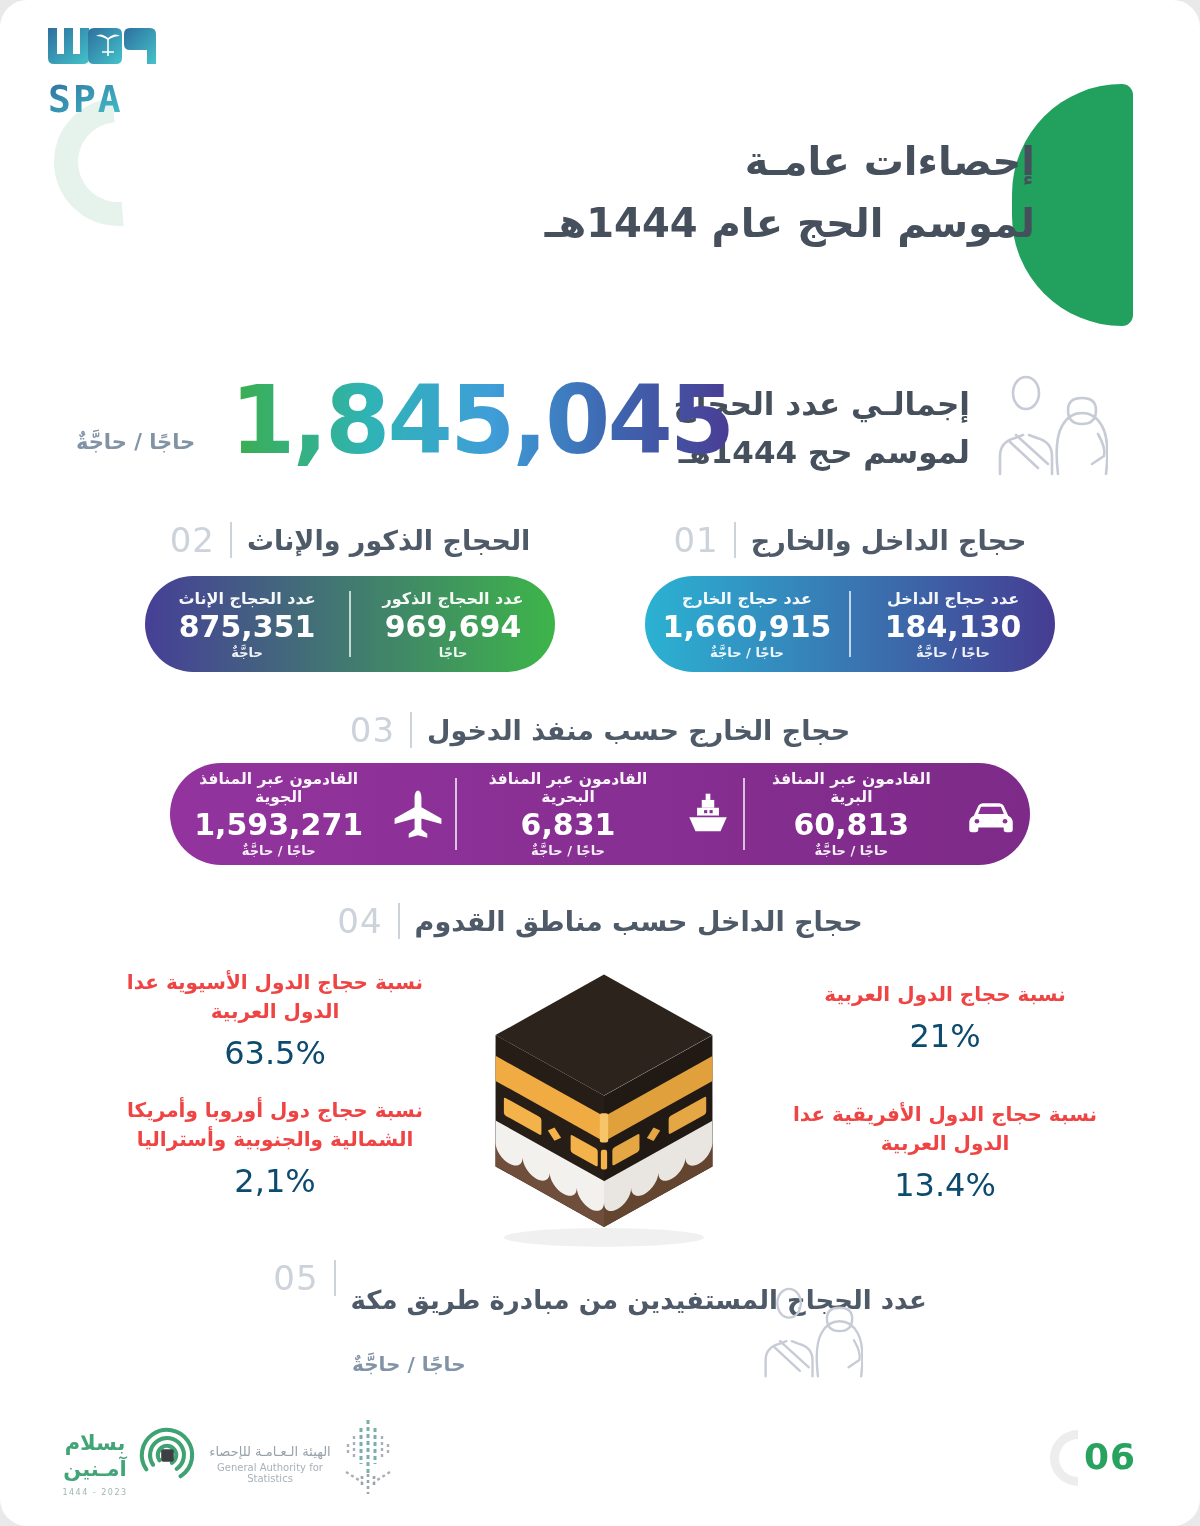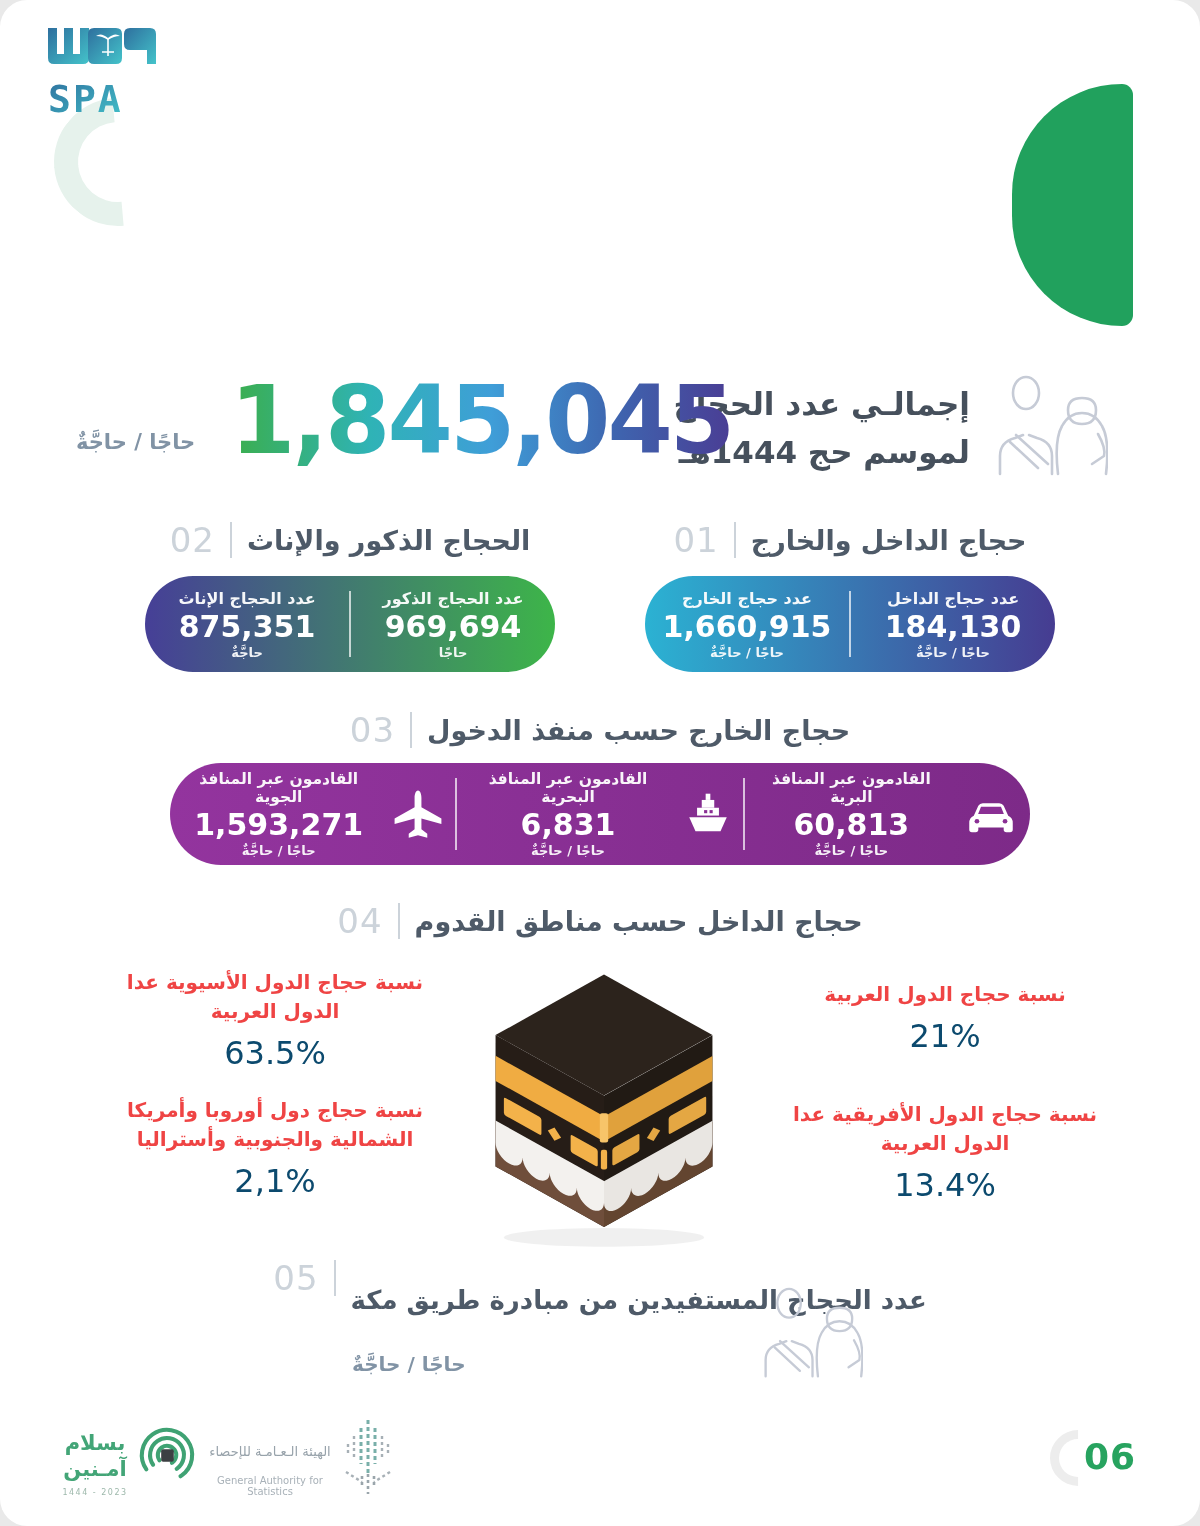--- a/index.html
+++ b/index.html
@@ -88,21 +88,21 @@
     position:absolute; left:352px; top:1352px; direction:rtl;
     font-size:20px; font-weight:700; color:#8193a5;
   }
   
   .hajj-text { position:absolute; left:56px; top:1430px; width:78px; direction:rtl;
     text-align:center; color:#43a577; font-weight:800; font-size:21px; line-height:1.25; }
   .hajj-years { font-size:8px; font-weight:400; color:#9db8ab; letter-spacing:1.5px; margin-top:5px; }
   .arcs-logo { position:absolute; left:136px; top:1424px; }
   .gastat { position:absolute; left:200px; top:1444px; width:140px; text-align:center; direction:rtl; }
   .gastat .g-ar { font-size:13px; font-weight:400; color:#97a2aa; letter-spacing:1px; }
-  .gastat .g-en { font-size:10px; font-weight:400; color:#a8b1b8; margin-top:16px; direction:ltr; }
+  .gastat .g-en { font-size:10px; font-weight:400; color:#a8b1b8; margin-top:3px; direction:ltr; }
   .palm-logo { position:absolute; left:344px; top:1416px; }
   .page-arc {
     position:absolute; left:1050px; top:1430px; width:56px; height:56px;
     border:9px solid #ededed; border-radius:50%;
     border-top-color:transparent; border-right-color:transparent;
     transform:rotate(45deg);
   }
   .page-num { position:absolute; left:1084px; top:1436px; font-size:36px;
     font-weight:700; color:#27a35f; letter-spacing:1px; }
 </style>
@@ -133,20 +133,24 @@
         <path d="M62 12 q-7 -6 -12 -2 q6 0 12 4 q6 -4 12 -4 q-5 -4 -12 2 z" fill="#ffffff" stroke="none"></path>
         <line x1="56" y1="26" x2="68" y2="26"></line>
       </g>
 
       <text x="2" y="86" font-family="DejaVu Sans Mono, monospace" font-size="38" font-weight="bold" letter-spacing="2" fill="url(#spaGrad)">SPA</text>
     </svg>
   </div>
 
   <div class="green-semicircle"></div>
 
+  <div class="main-title">
+    <div>إحصاءات عامـة</div>
+    <div>لموسم الحج عام 1444هـ</div>
+  </div>
 
   <div class="pilgrims-icon-top">
     <svg width="122" height="108" viewBox="0 0 122 108" fill="none" stroke="#c6cbd6" stroke-width="2.6" stroke-linecap="round" stroke-linejoin="round">
 
       <ellipse cx="40" cy="21" rx="13" ry="16"></ellipse>
       <path d="M14 102 V84 q0 -14 15 -18 l8 -3"></path>
       <path d="M66 102 V84 q0 -14 -15 -18 l-8 -3"></path>
       <path d="M30 63 L62 92"></path>
       <path d="M24 70 L52 96"></path>
 

